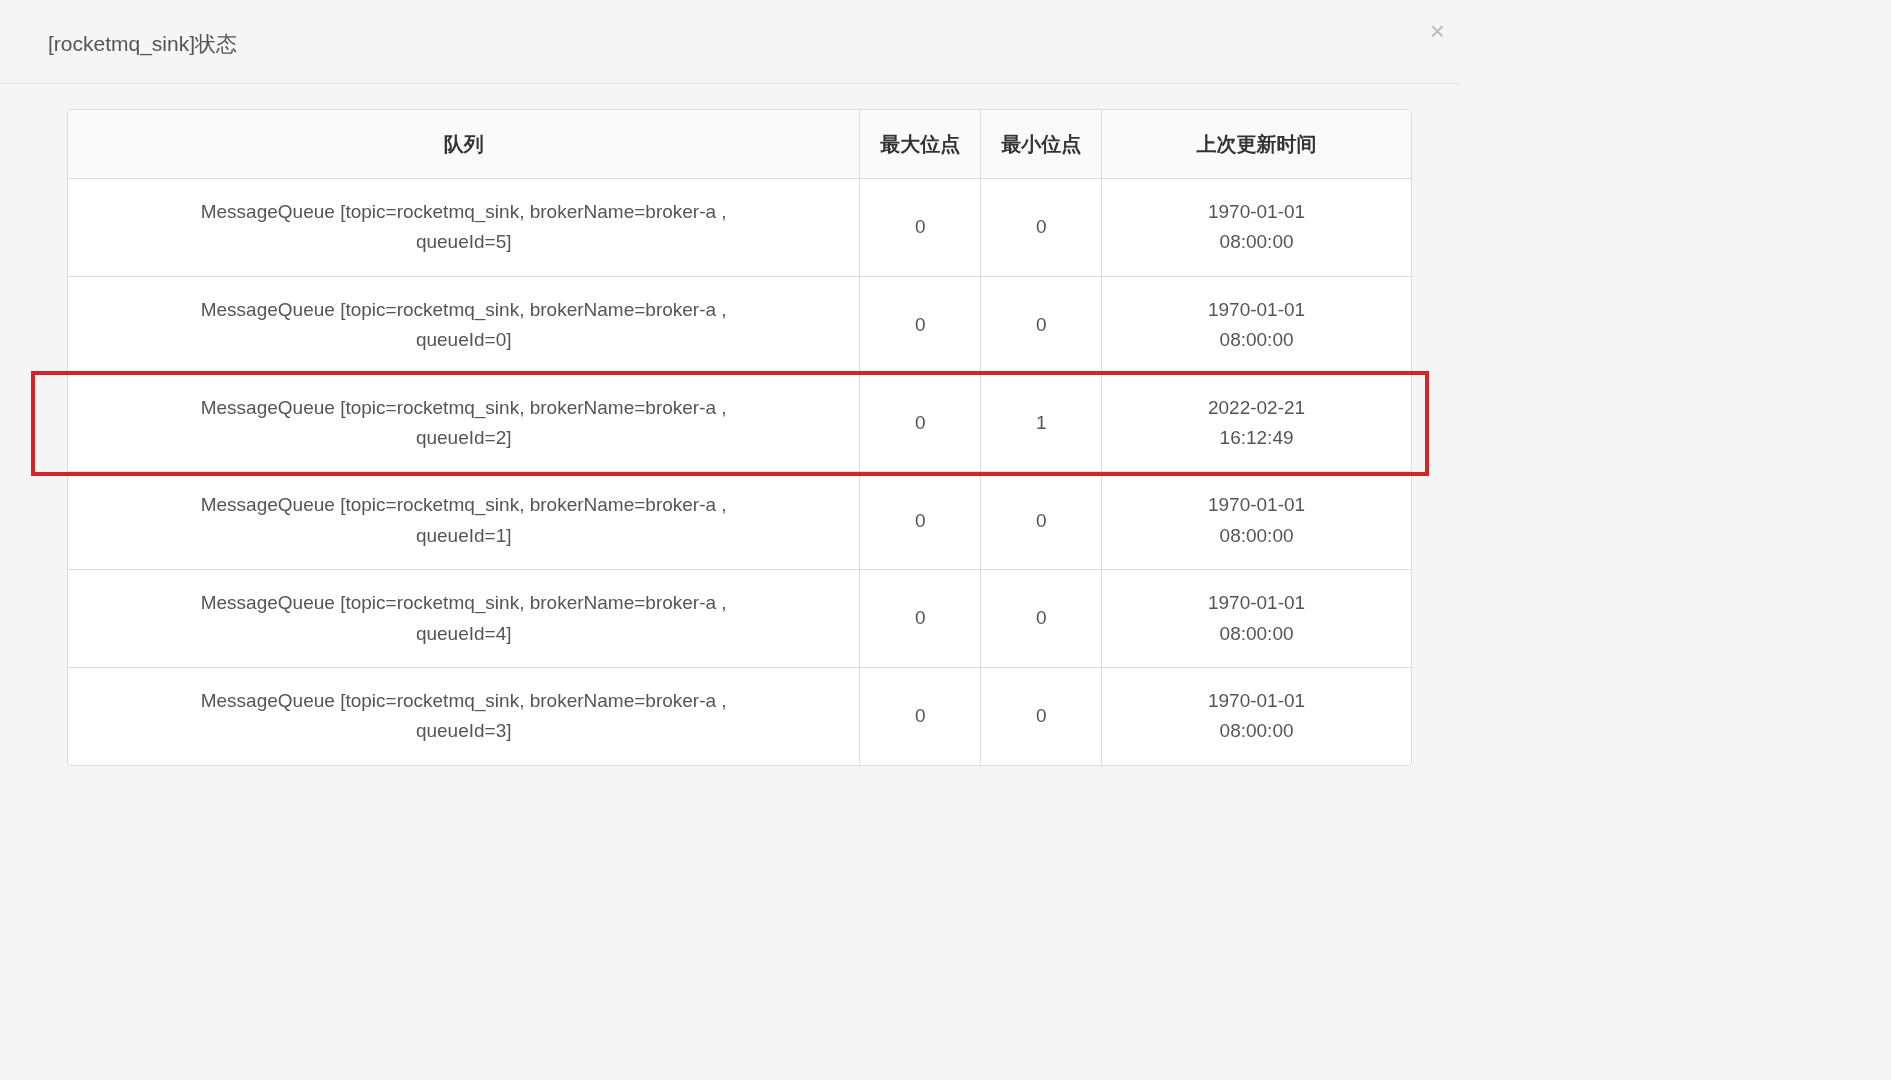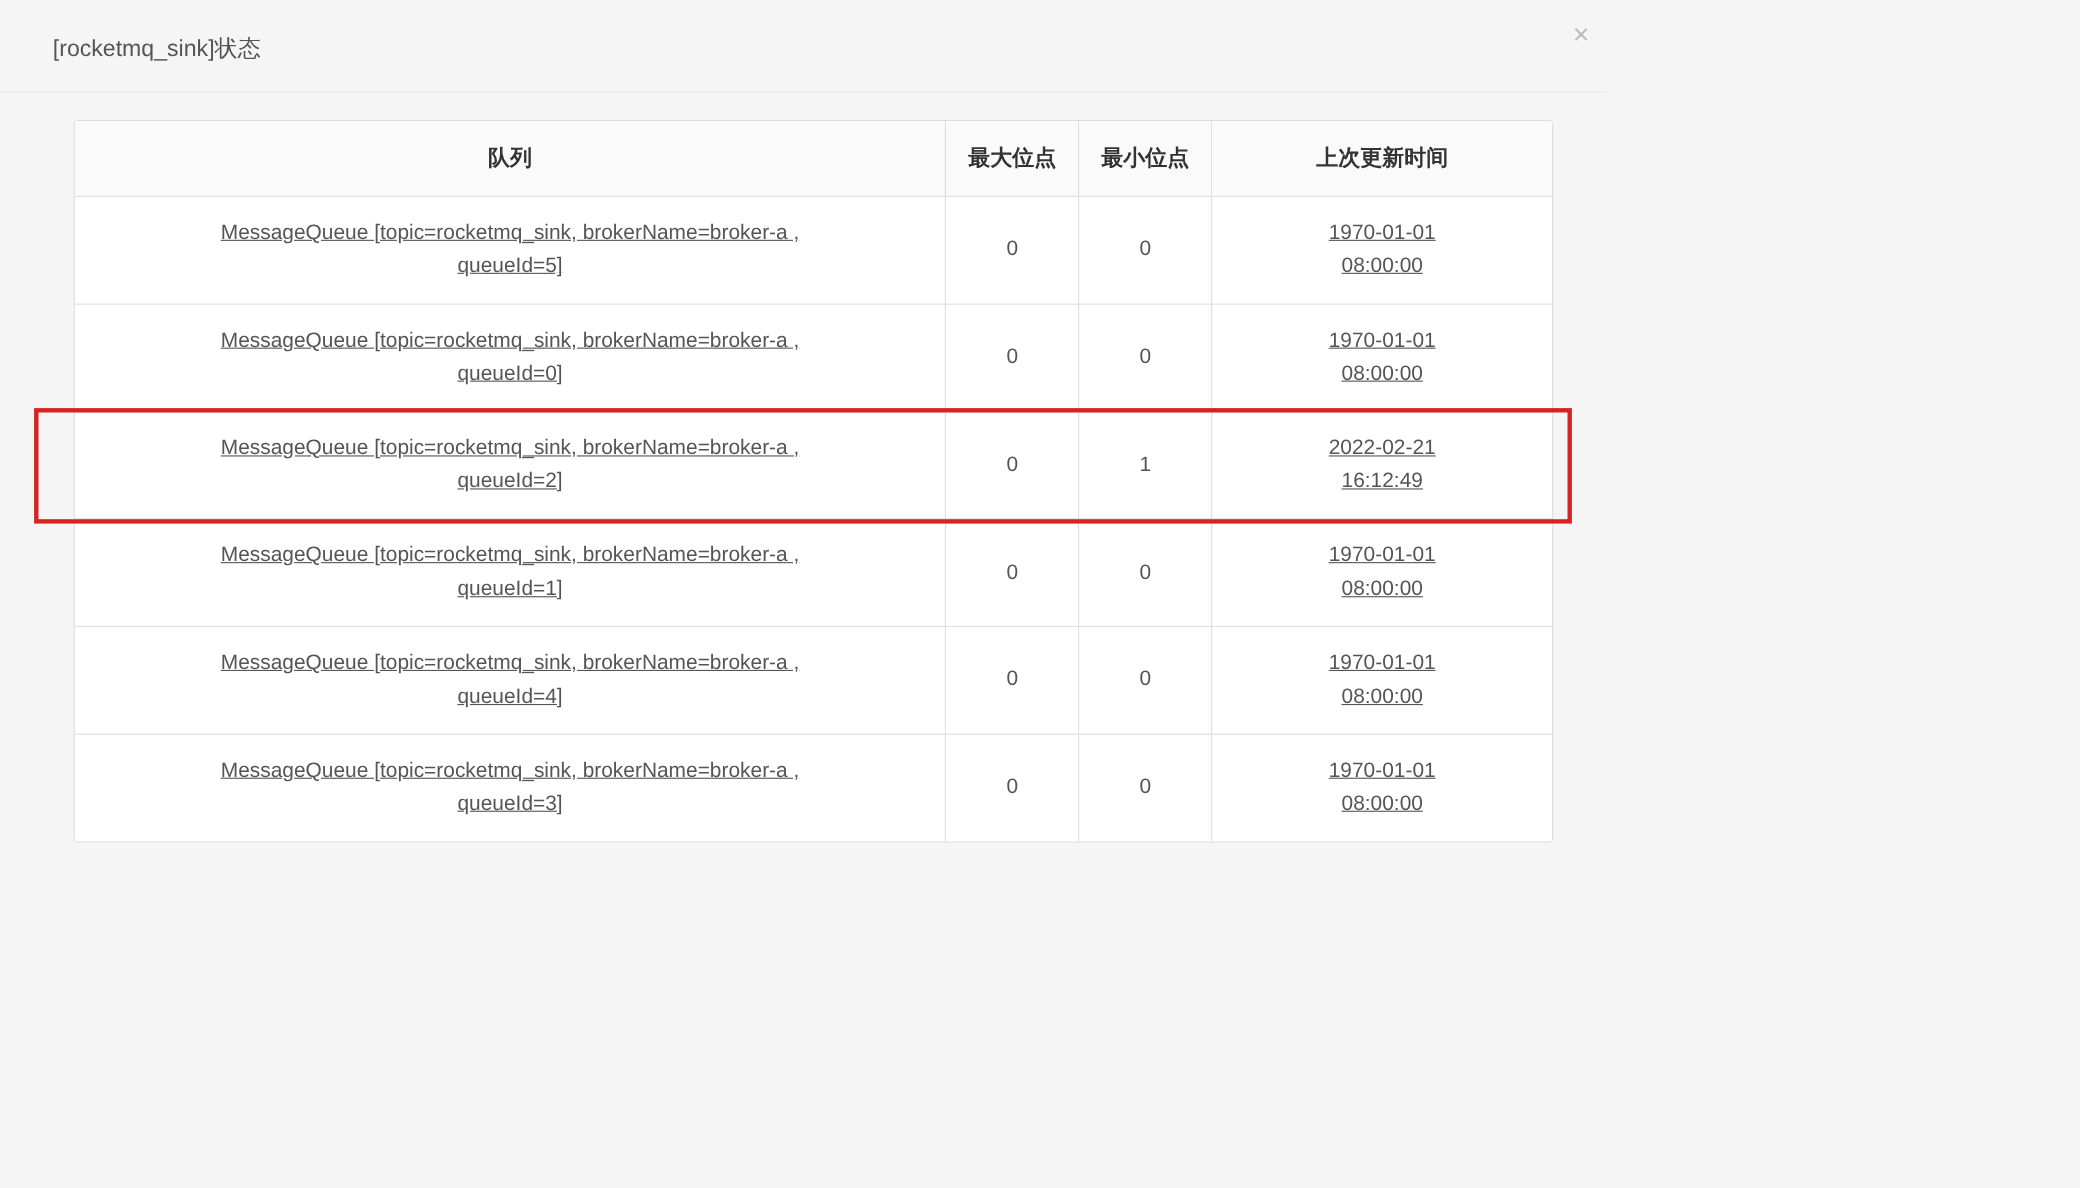--- a/index.html
+++ b/index.html
@@ -79,21 +79,20 @@
     }
     table.data-table tr:last-child td {
       border-bottom: none;
     }
     .col-queue { width: 59%; }
     .col-min   { width: 9%;  }
     .col-max   { width: 9%;  }
     .col-time  { width: 23%; }
     .cell-multiline {
       white-space: pre-line;
-      text-decoration: underline;
     }
     .highlight-row td {
       position: relative;
     }
     .highlight-box {
       position: absolute;
       border: 4px solid #d62424;
       pointer-events: none;
       z-index: 10;
     }

